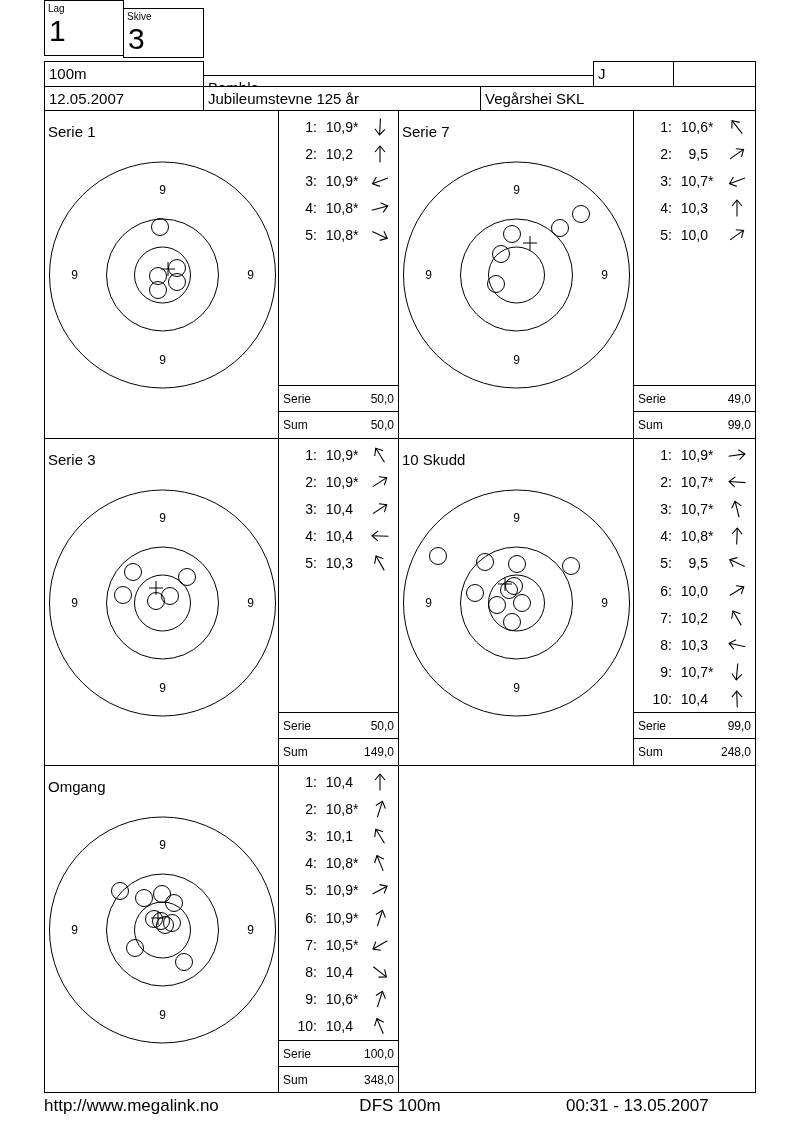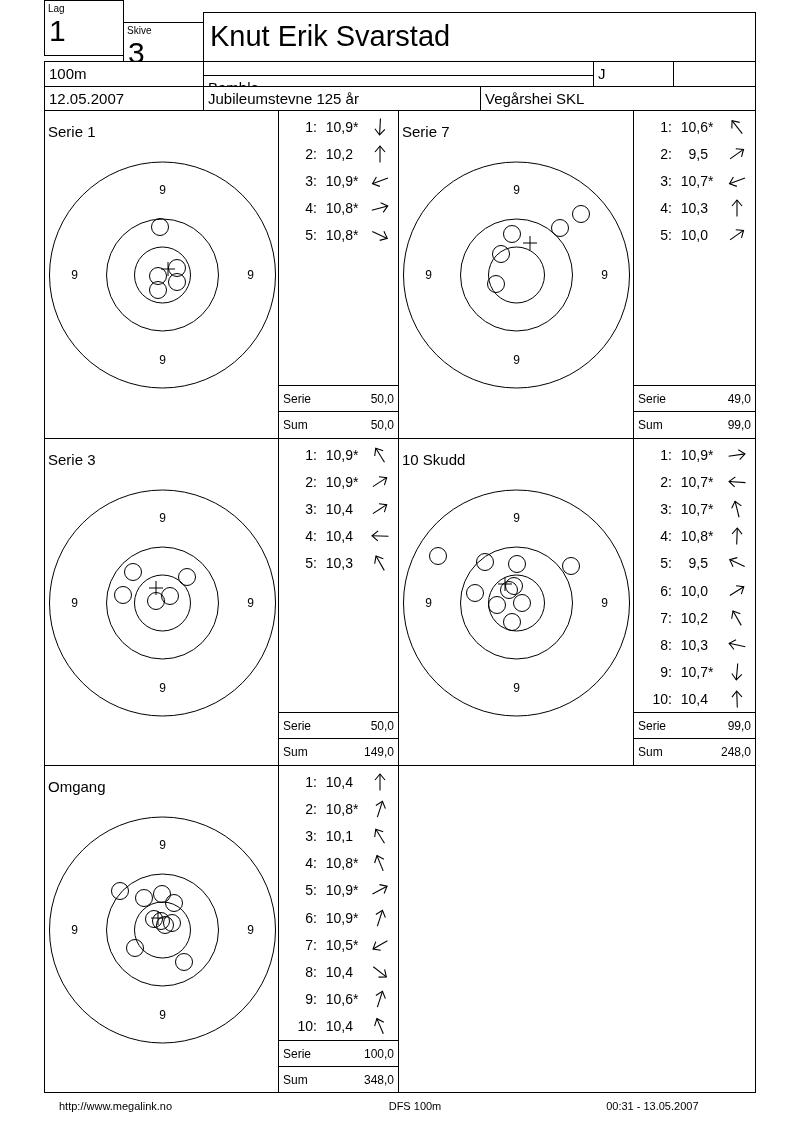--- a/index.html
+++ b/index.html
@@ -1,21 +1,21 @@
 <!DOCTYPE html>
 <html><head>
 <meta charset="utf-8">
 <style>
   html,body{margin:0;padding:0;background:#fff}
   body{width:800px;height:1130px;position:relative;font-family:"Liberation Sans",sans-serif;color:#000}
   .sheet{position:absolute;left:0;top:0;width:800px;height:1130px;background:#fff}
   .b{position:absolute;box-sizing:border-box;border:1px solid #000;background:#fff}
   
   .h-lag{left:44px;top:0;width:80px;height:56px}
-  .h-skive{left:123px;top:22px;width:81px;height:50px}
+  .h-skive{left:123px;top:8px;width:81px;height:50px}
   .h-name{left:203px;top:12px;width:553px;height:50px}
   .h-dist{left:44px;top:61px;width:160px;height:26px}
   .h-club{left:203px;top:75px;width:420px;height:26px}
   .h-class{left:593px;top:61px;width:81px;height:26px}
   .h-empty{left:673px;top:61px;width:83px;height:26px}
   .h-date{left:44px;top:86px;width:160px;height:25px}
   .h-event{left:203px;top:86px;width:278px;height:25px}
   .h-org{left:480px;top:86px;width:276px;height:25px}
   .small-label{font-size:10px;line-height:11px;padding:2px 0 0 3px}
   .big-num{font-size:30px;line-height:30px;padding:2px 0 0 4px}
@@ -51,40 +51,37 @@
   .target-svg line{stroke:#000;stroke-width:1}
   .target-svg text{font-family:"Liberation Sans",sans-serif;font-size:12px;fill:#000}
   .shots{position:absolute;left:0;top:0;right:0;padding-top:2px}
   .shot-row{display:flex;align-items:center;height:27.2px;font-size:14px;padding-left:12px}
   .sn{width:26px;text-align:right;white-space:pre}
   .sv{width:36px;text-align:right;white-space:pre}
   .ss{width:10px;text-align:left}
   .arrow{margin-left:auto;margin-right:7px;display:block}
   .arrow line,.arrow polyline{stroke:#000;stroke-width:1.1;fill:none}
   
-  .footer{position:absolute;left:59px;top:1098px;width:712px;height:16px;font-size:11px;display:flex;align-items:center}
+  .footer{position:absolute;left:44px;top:1098px;width:712px;height:16px;font-size:17px;display:flex;align-items:center}
   .f-left{flex:1;text-align:left}
   .f-center{flex:1;text-align:center}
   .f-right{flex:1;text-align:center}
 </style>
 </head>
 <body>
 
 <div class="sheet">
 
   <div class="b h-lag">
     <div class="small-label">Lag</div>
     <div class="big-num">1</div>
   </div>
   <div class="b h-skive">
     <div class="small-label">Skive</div>
     <div class="big-num">3</div>
-  </div>
-  <div class="b h-name">
-    <div class="name-text">Knut Erik Svarstad</div>
   </div>
   <div class="b h-dist">
     <div class="cell-text">100m</div>
   </div>
   <div class="b h-club">
     <div class="cell-text">Bamble</div>
   </div>
   <div class="b h-class">
     <div class="cell-text">J</div>
   </div>

